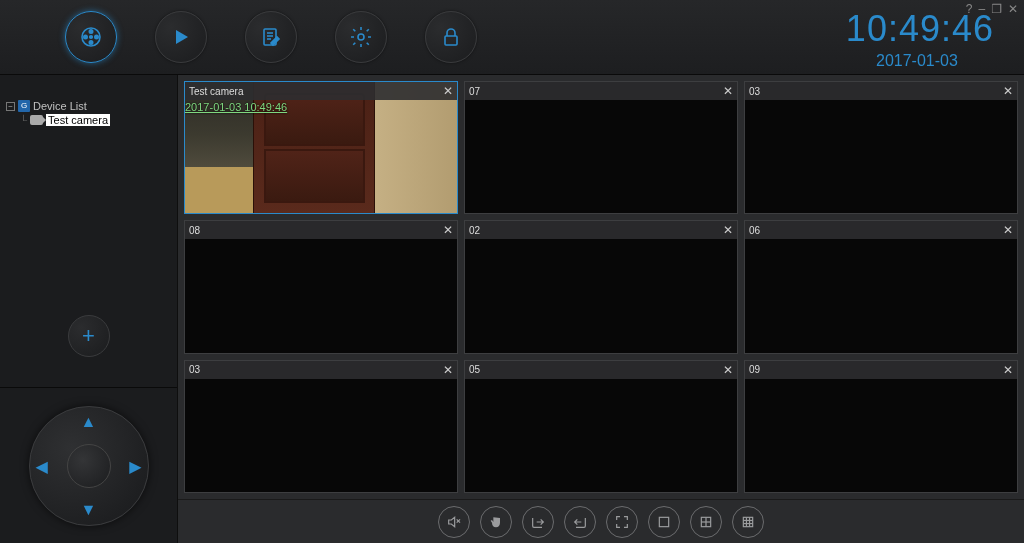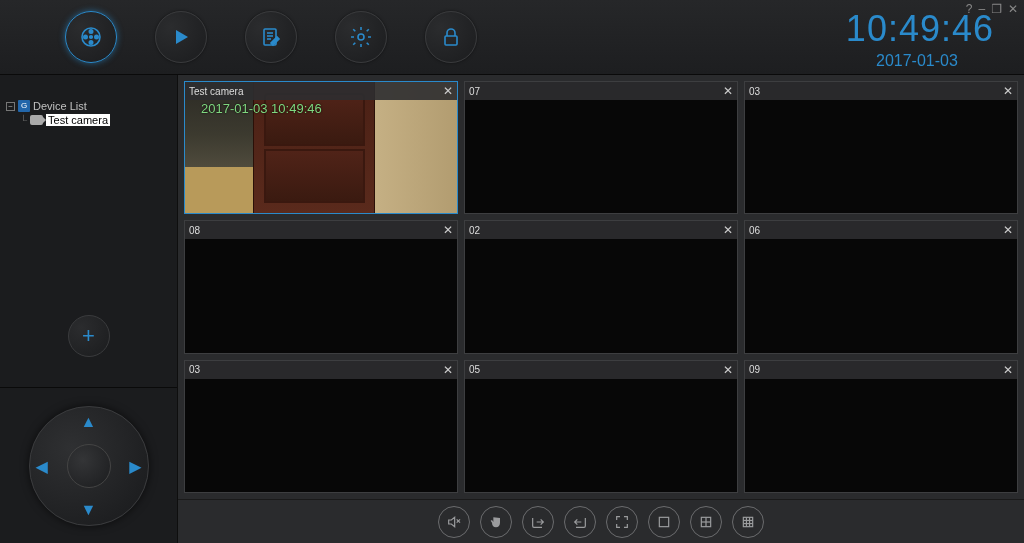--- a/index.html
+++ b/index.html
@@ -263,25 +263,26 @@
       display: flex;
     }
     .vc-left { width: 25%; background: linear-gradient(to bottom, #2b2a24 0%, #3c3a2f 40%, #6a6250 100%); position: relative; }
     .vc-left::after { content:''; position:absolute; bottom:0; left:0; right:0; height:35%; background:#b89a5a; }
     .vc-door { width: 45%; background: linear-gradient(to bottom, #4a2015, #5a2a1c); position: relative; border-left: 1px solid #2a1008; border-right: 1px solid #2a1008;}
     .vc-door::before { content:''; position:absolute; top:8%; left:8%; right:8%; height:38%; border:2px solid #3a180f; border-radius: 4px 4px 0 0; background: linear-gradient(#502318,#3a1a10);}
     .vc-door::after { content:''; position:absolute; bottom:8%; left:8%; right:8%; height:38%; border:2px solid #3a180f; background: linear-gradient(#502318,#3a1a10);}
     .vc-right { width: 30%; background: linear-gradient(to right, #c5b084, #b29c70); }
     .video-timestamp {
       position: absolute;
-      top: 19px; left: 16px;
-      font-size: 13px;
+      top: 19px; left: 0;
+      font-size: 11px;
       color: #7fd87f;
       z-index: 2;
       text-shadow: 0 0 2px #000;
+      text-decoration: underline;
     }
     
     .bottom-bar {
       height: 44px;
       display: flex;
       align-items: center;
       justify-content: center;
       gap: 10px;
       background: #2a2b2d;
       border-top: 1px solid #1a1a1a;

